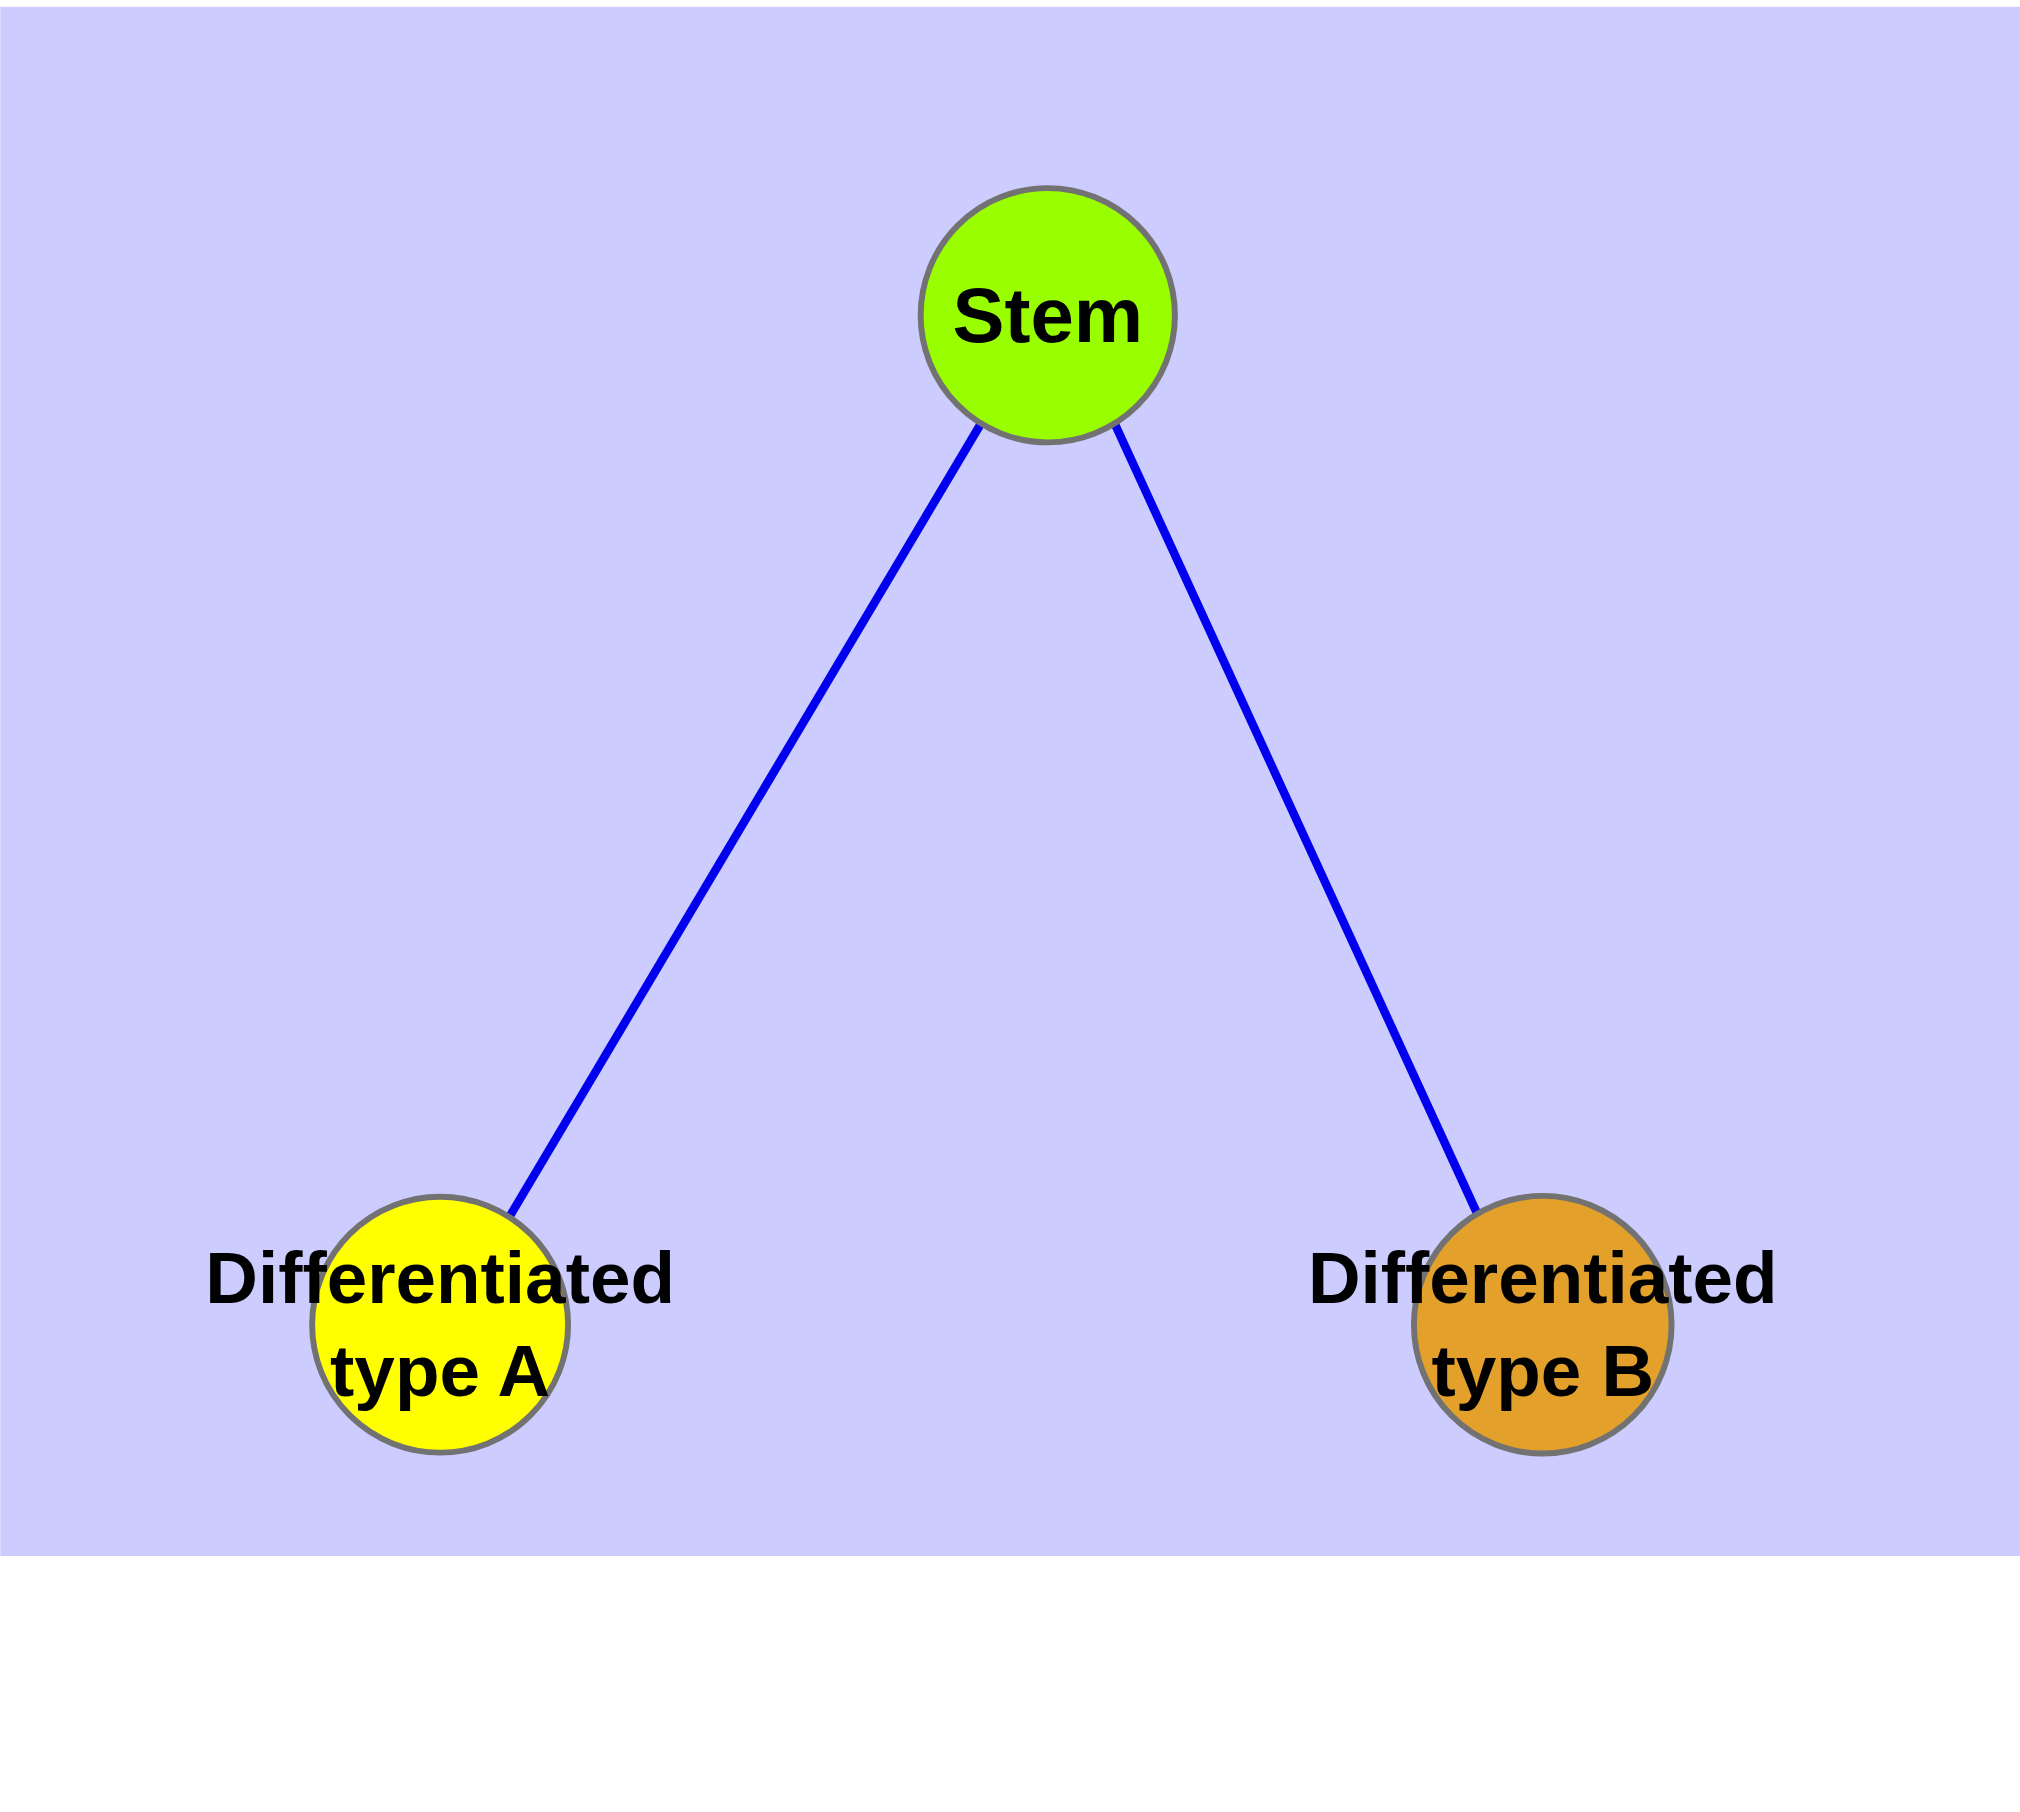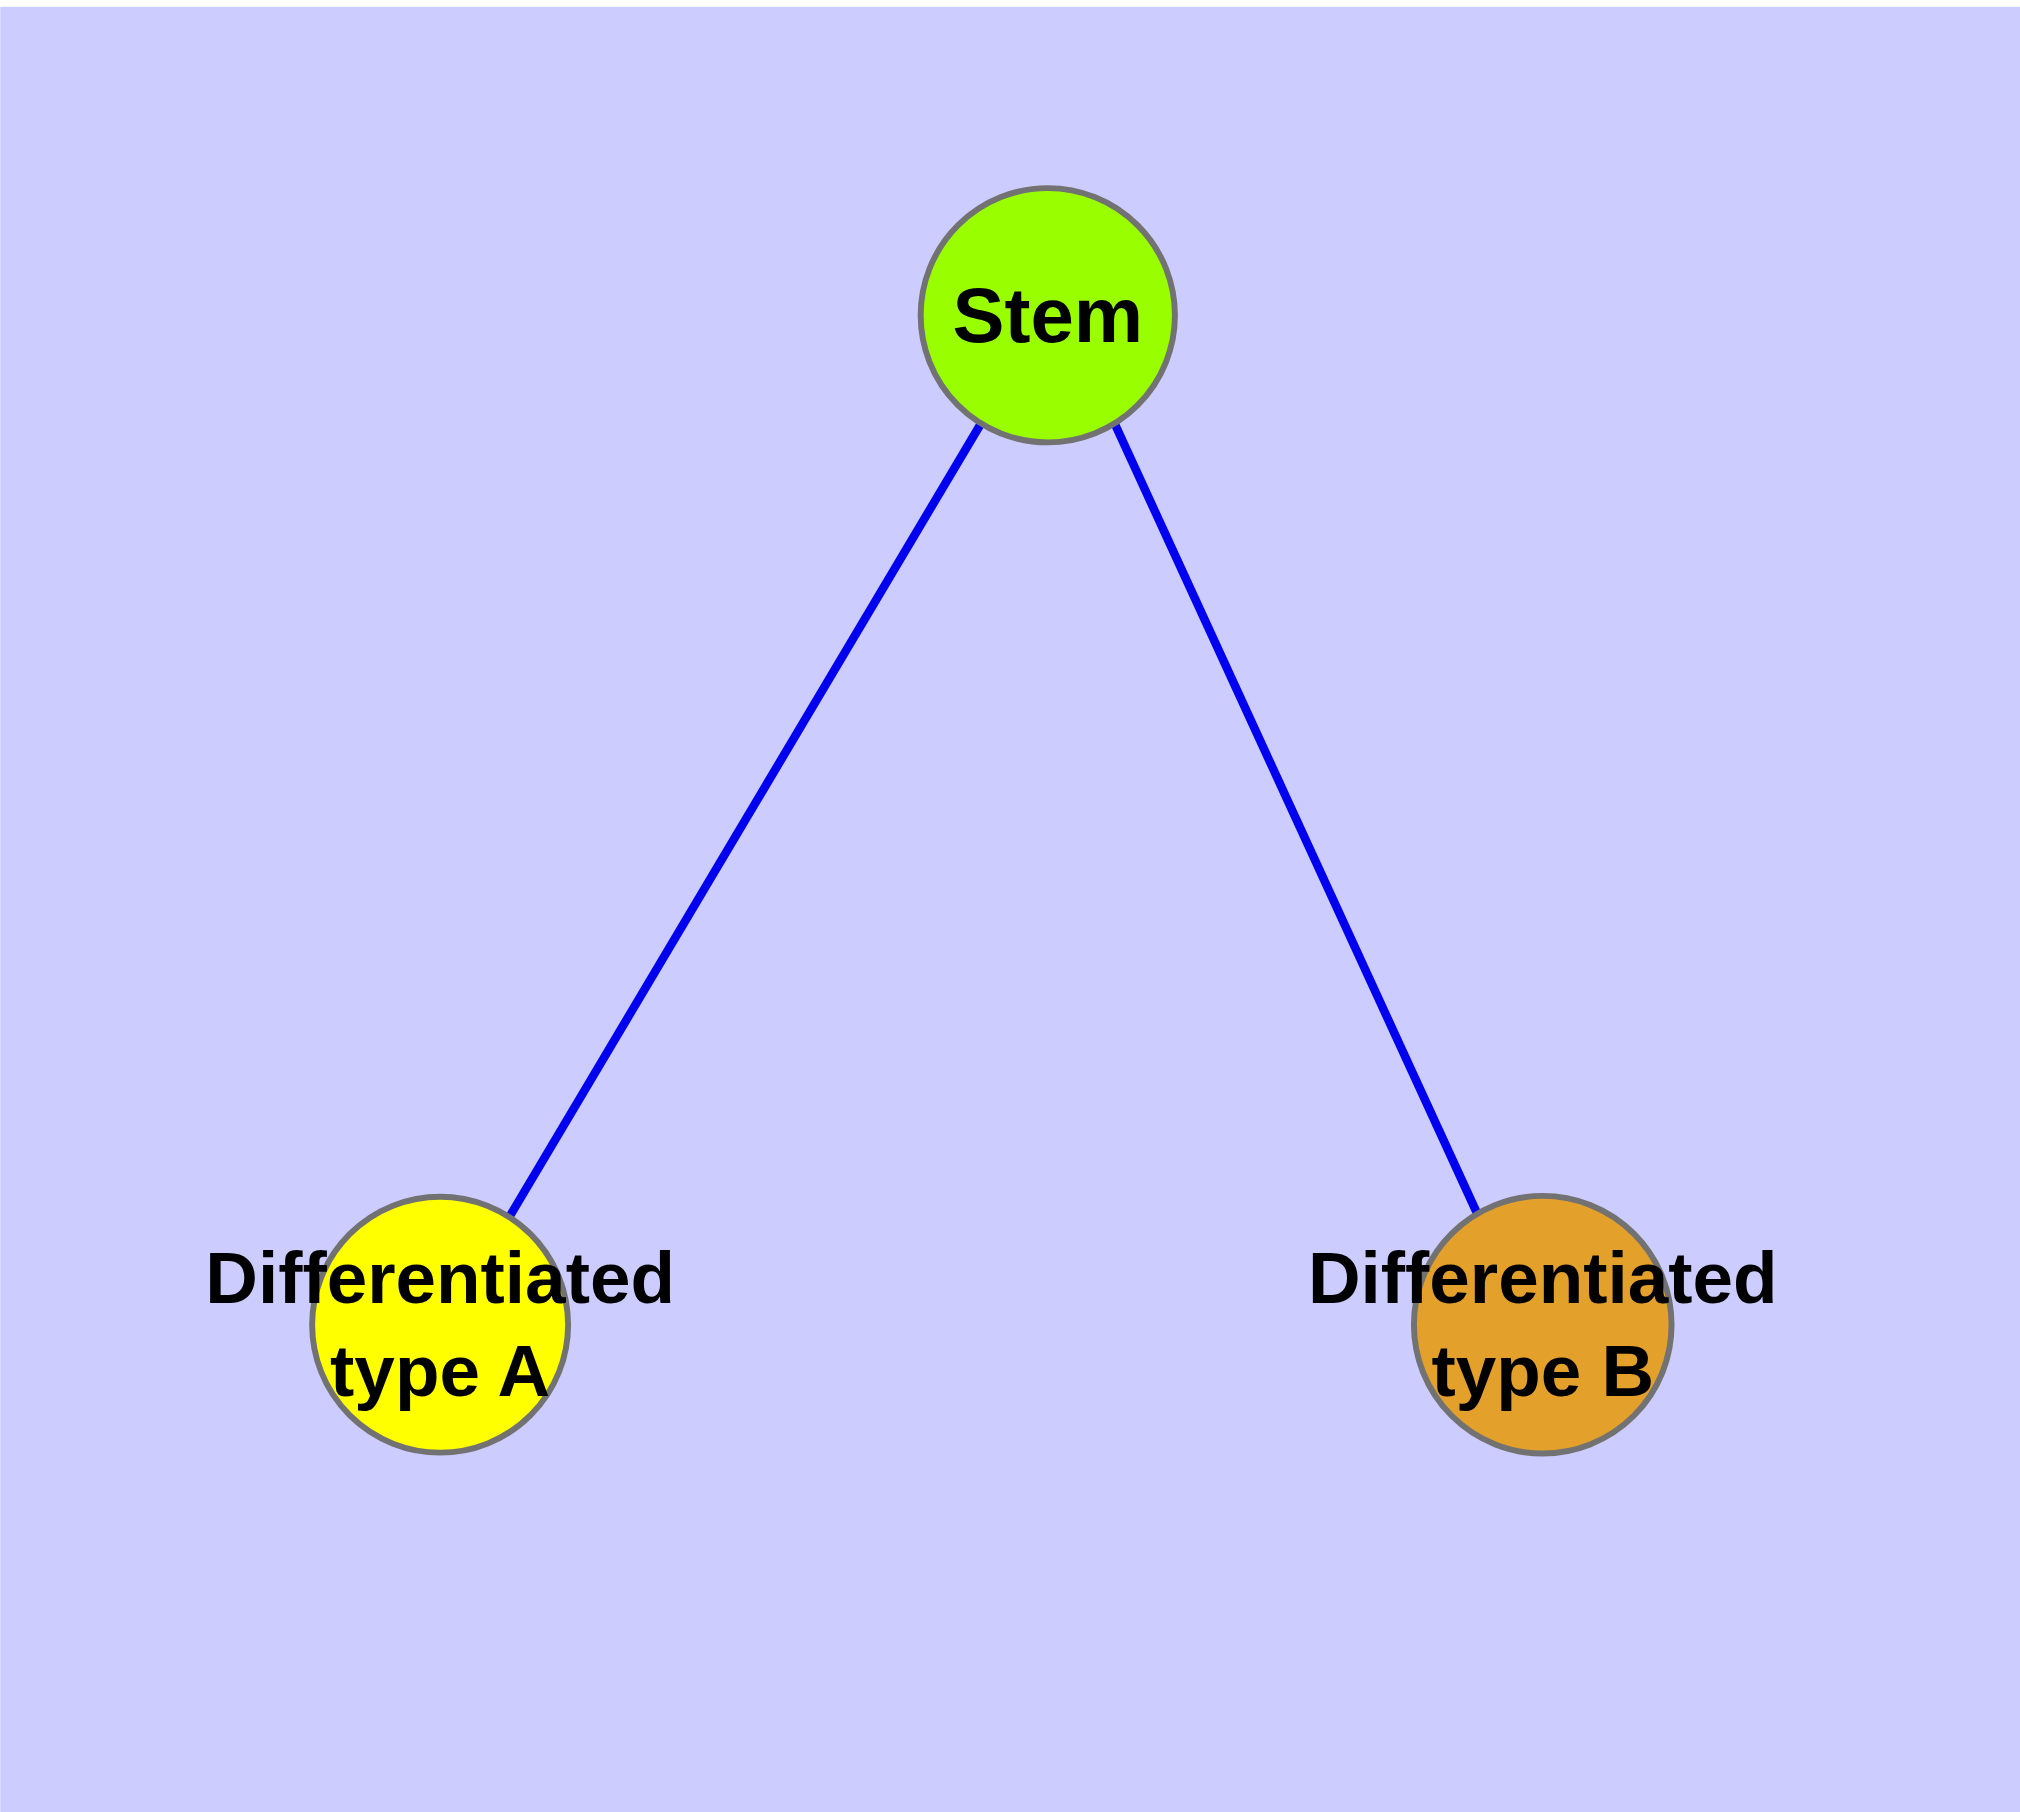--- a/index.html
+++ b/index.html
@@ -32,21 +32,21 @@
   .node-label-big {
     font-size: 92px;
   }
   .node-label-multi {
     font-size: 86px;
   }
 </style>
 </head>
 <body>
 
-<div id="canvas" style="width: 2021px; height: 1812px; background: rgb(255, 255, 255);">
+<div id="canvas" style="width: 2021px; height: 1556px; background: rgb(255, 255, 255);">
   <svg id="graph-svg" viewBox="0 0 2384 2138" xmlns="http://www.w3.org/2000/svg" style="width: 2021px; height: 1812px;">
 
     <rect id="bg-rect" x="0" y="8" width="2384" height="2130" fill="#CCCCFF"></rect>
 
     <g id="edges-group">
         <line x1="1157" y1="500" x2="600" y2="1437" stroke="#0000EE" stroke-width="10" stroke-linecap="butt"></line>
         <line x1="1315" y1="500" x2="1745" y2="1437" stroke="#0000EE" stroke-width="10" stroke-linecap="butt"></line>
       </g>
     <g id="nodes-group">
         <g>

